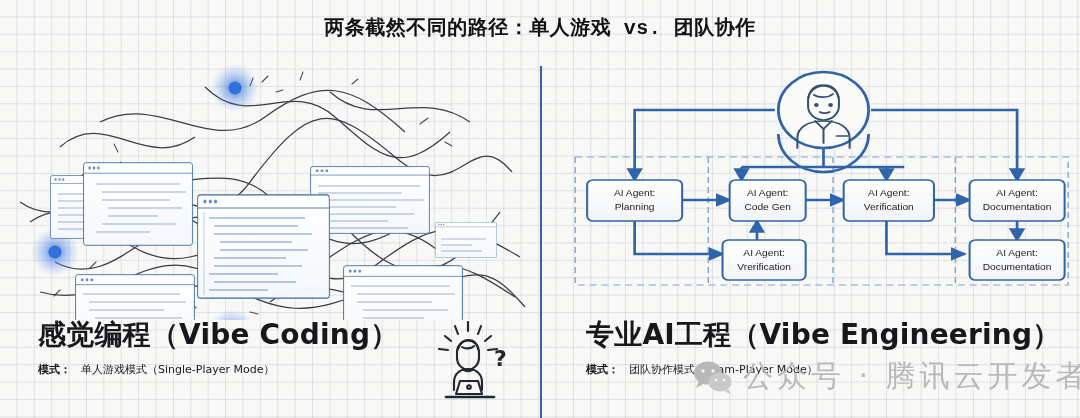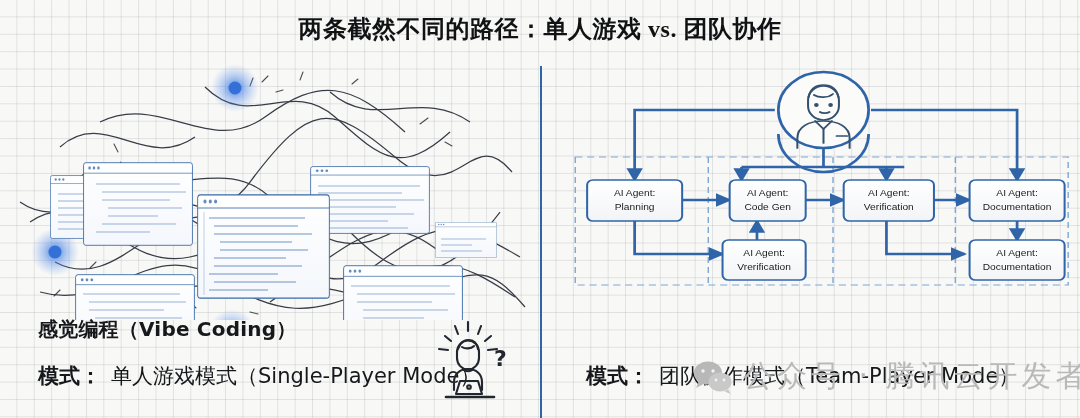--- a/index.html
+++ b/index.html
@@ -15,51 +15,51 @@
     background-image:
       linear-gradient(to right, rgba(170,172,178,0.30) 1px, transparent 1px),
       linear-gradient(to bottom, rgba(170,172,178,0.30) 1px, transparent 1px);
     background-size:17.4px 17.4px;
     background-position:-1px -1px;
   }
   
   .title{
     position:absolute;top:8px;left:0;width:1080px;
     text-align:center;
-    font-size:24px;font-weight:bold;letter-spacing:0.5px;
+    font-size:20px;font-weight:bold;letter-spacing:0.5px;
     color:#111214;
-    font-family:Liberation Serif, serif;
+    font-family:Liberation Mono, monospace;
     line-height:42px;
     white-space:nowrap;
   }
   
   .divider{
     position:absolute;left:540px;top:66px;width:2px;height:352px;
     background:#2f65a8;
   }
   
   .panel{position:absolute;top:62px;height:356px;}
   .panel-left{left:0;width:540px;}
   .panel-right{left:542px;width:639px;}
 
   .art{position:absolute;left:0;top:0;width:100%;height:258px;}
   .art svg{display:block;width:100%;height:100%;}
 
   
   .caption-block{position:absolute;left:0;bottom:8px;width:100%;height:96px;}
   .cap-h{
     position:absolute;left:38px;top:2px;
-    font-size:20px;font-weight:bold;color:#16181c;
+    font-size:28px;font-weight:bold;color:#16181c;
     font-family:"DejaVu Sans","Liberation Sans",sans-serif;
     white-space:nowrap;letter-spacing:0.2px;
   }
   .panel-right .cap-h{left:44px;}
   .cap-sub{
     position:absolute;left:38px;top:48px;
-    font-size:21px;color:#16181c;white-space:nowrap;
+    font-size:11px;color:#16181c;white-space:nowrap;
     font-family:"DejaVu Sans","Liberation Sans",sans-serif;
   }
   .panel-right .cap-sub{left:44px;}
   .cap-sub .lab{font-weight:bold;margin-right:10px;}
   .cap-sub .val{font-weight:normal;}
 
   .cap-icon{position:absolute;top:4px;width:92px;height:86px;}
   .cap-icon svg{display:block;width:100%;height:100%;}
   .panel-left .cap-icon{right:24px;}
   .panel-right .cap-icon{right:0;}
@@ -362,20 +362,21 @@
             <path d="M230 59 l7 8 l7 -8"></path>
             <path d="M237 67 v14"></path>
             <line x1="248" y1="74" x2="257" y2="74"></line>
           </g>
           <path d="M199 72 a38 38 0 0 0 76 0" fill="none" stroke="#2f65a8" stroke-width="2.3"></path>
         </g>
       </svg>
     </div>
 
     <div class="caption-block">
+      <div class="cap-h">专业AI工程（Vibe Engineering）</div>
       <div class="cap-sub">
         <span class="lab">模式：</span><span class="val">团队协作模式（Team-Player Mode）</span>
       </div>
       <div class="cap-icon">
         <svg viewBox="0 0 92 86">
           <g fill="none" stroke="#2f65a8" stroke-width="1.9" stroke-linecap="round" stroke-linejoin="round">
 
             <path d="M26 24 L17 24 L17 38"></path>
             <path d="M20 35 L17 39 L14 35"></path>
             <path d="M66 24 L75 24 L75 38"></path>

